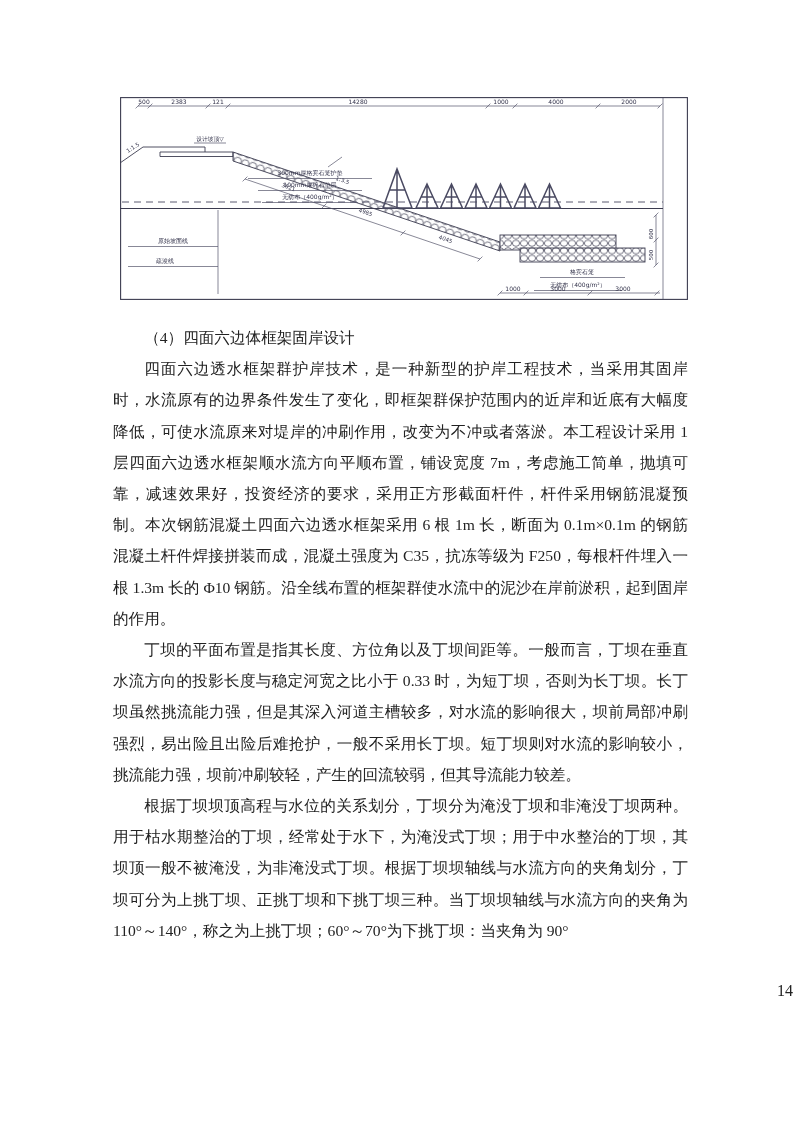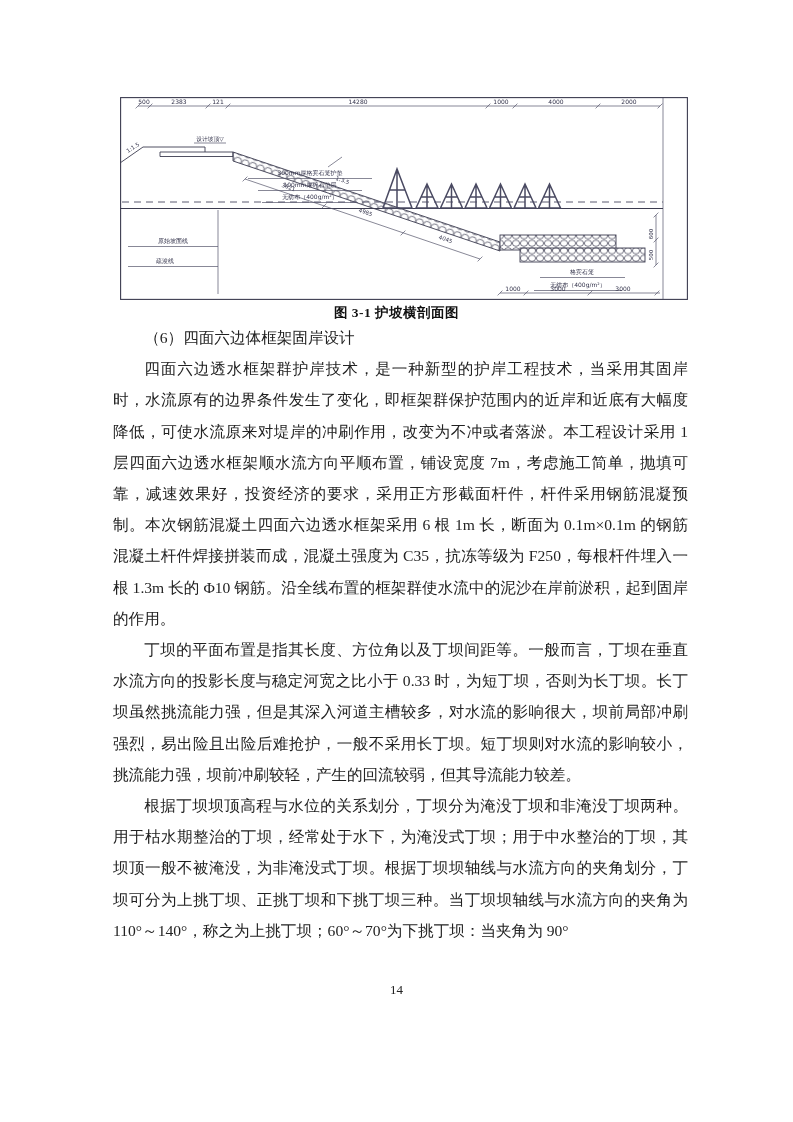--- a/index.html
+++ b/index.html
@@ -15,22 +15,22 @@
   .caption{
     position:absolute;left:0;top:304px;width:100%;text-align:center;
     font-weight:700;font-size:13.5px;letter-spacing:0.5px;color:#111;
   }
   .bodytext{
     position:absolute;left:113px;top:322px;width:575px;
     font-size:15.6px;line-height:31.2px;text-align:justify;color:#222;
   }
   .bodytext p{margin:0;text-indent:2em;}
   .pagenum{
-    position:absolute;left:0;top:982px;width:100%;text-align:center;
-    font-size:13px;color:#222;
+    position:absolute;left:0;top:982px;width:100%;text-align:right;
+    font-size:16px;color:#222;
   }
 </style>
 </head>
 <body>
 
 <div class="page">
 
   <div class="figure">
     <svg viewBox="0 0 568 203">
       <defs>
@@ -132,24 +132,23 @@
       <g font-size="6" text-anchor="middle">
         <line x1="380" y1="196" x2="540" y2="196" class="thin"></line>
         <path class="thin" d="M377.6,198.4 L382.4,193.6 M403.6,198.4 L408.4,193.6 M467.6,198.4 L472.4,193.6 M534.6,198.4 L539.4,193.6"></path>
         <text x="393" y="193.5">1000</text>
         <text x="438" y="193.5">3000</text>
         <text x="503" y="193.5">3000</text>
       </g>
     </svg>
   </div>
 
-  <div class="caption">图 3-1 护坡横剖面图</div>
 
   <div class="bodytext">
-    <p>（6）四面六边体框架固岸设计</p>
+    <p>（4）四面六边体框架固岸设计</p>
     <p>四面六边透水框架群护岸技术，是一种新型的护岸工程技术，当采用其固岸时，水流原有的边界条件发生了变化，即框架群保护范围内的近岸和近底有大幅度降低，可使水流原来对堤岸的冲刷作用，改变为不冲或者落淤。本工程设计采用 1 层四面六边透水框架顺水流方向平顺布置，铺设宽度 7m，考虑施工简单，抛填可靠，减速效果好，投资经济的要求，采用正方形截面杆件，杆件采用钢筋混凝预制。本次钢筋混凝土四面六边透水框架采用 6 根 1m 长，断面为 0.1m×0.1m 的钢筋混凝土杆件焊接拼装而成，混凝土强度为 C35，抗冻等级为 F250，每根杆件埋入一根 1.3m 长的 Φ10 钢筋。沿全线布置的框架群使水流中的泥沙在岸前淤积，起到固岸的作用。</p>
     <p>丁坝的平面布置是指其长度、方位角以及丁坝间距等。一般而言，丁坝在垂直水流方向的投影长度与稳定河宽之比小于 0.33 时，为短丁坝，否则为长丁坝。长丁坝虽然挑流能力强，但是其深入河道主槽较多，对水流的影响很大，坝前局部冲刷强烈，易出险且出险后难抢护，一般不采用长丁坝。短丁坝则对水流的影响较小，挑流能力强，坝前冲刷较轻，产生的回流较弱，但其导流能力较差。</p>
     <p>根据丁坝坝顶高程与水位的关系划分，丁坝分为淹没丁坝和非淹没丁坝两种。用于枯水期整治的丁坝，经常处于水下，为淹没式丁坝；用于中水整治的丁坝，其坝顶一般不被淹没，为非淹没式丁坝。根据丁坝坝轴线与水流方向的夹角划分，丁坝可分为上挑丁坝、正挑丁坝和下挑丁坝三种。当丁坝坝轴线与水流方向的夹角为 110°～140°，称之为上挑丁坝；60°～70°为下挑丁坝：当夹角为 90°</p>
   </div>
 
   <div class="pagenum">14</div>
 
 </div>
 
 </body></html>

